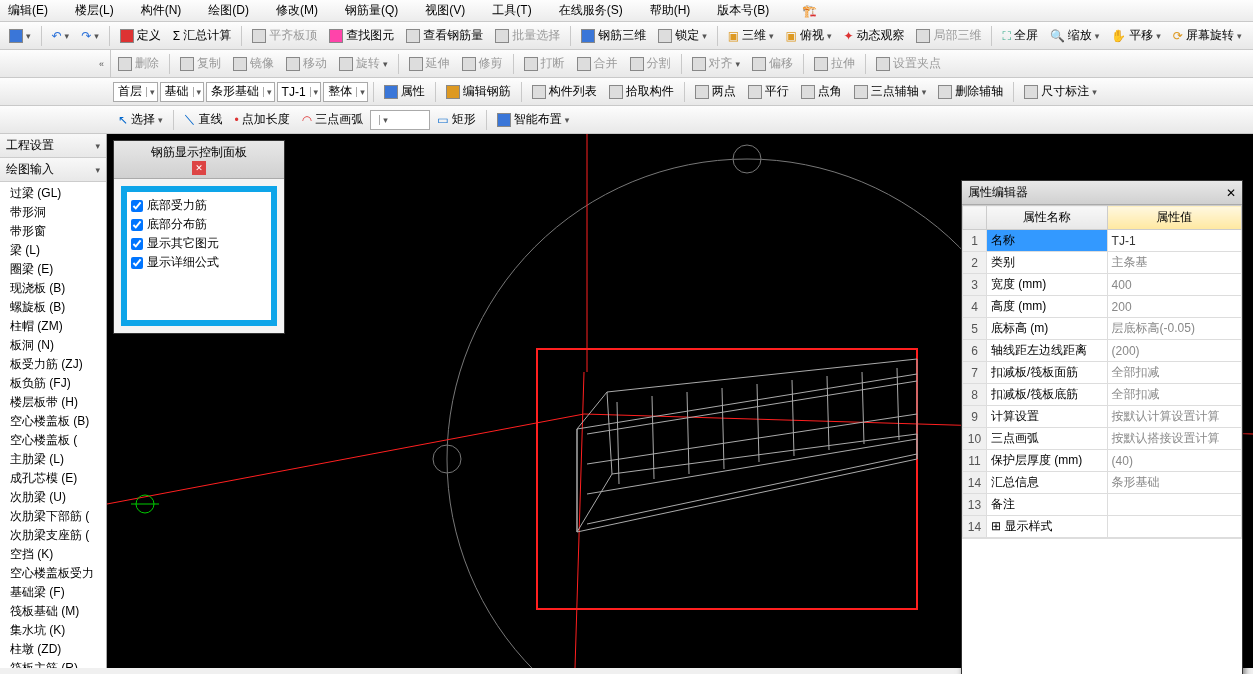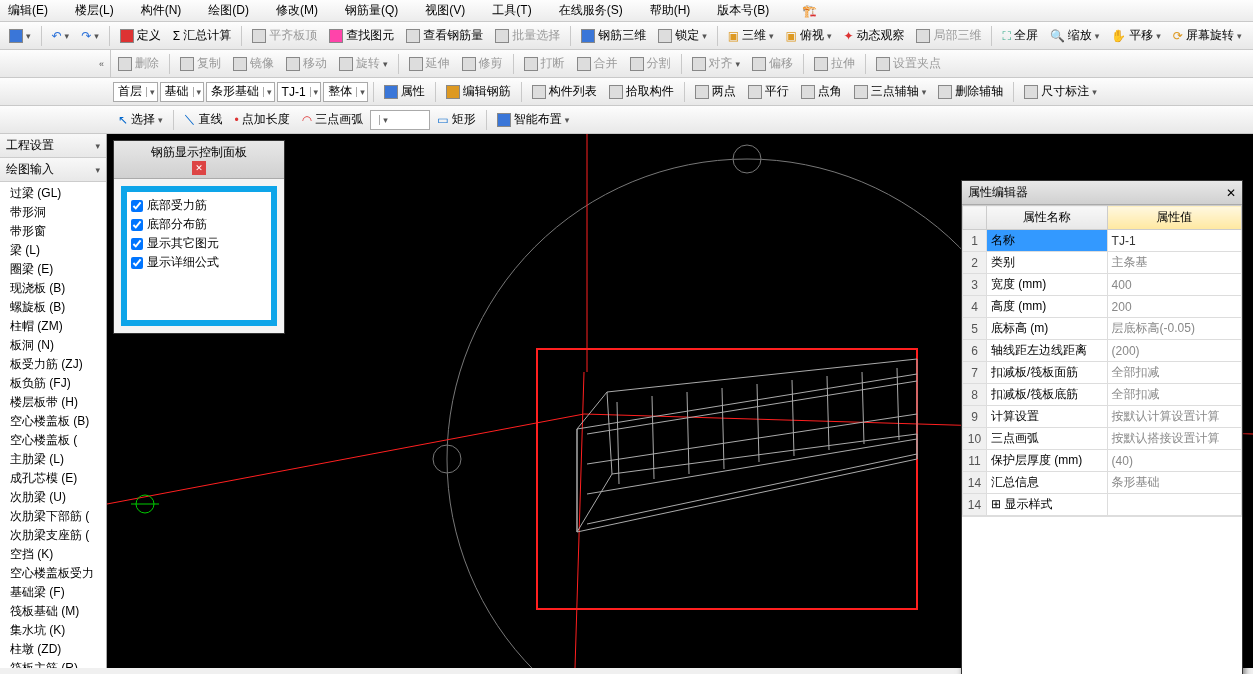--- a/index.html
+++ b/index.html
@@ -507,20 +507,25 @@
           <td class="num">11</td>
           <td class="name">保护层厚度 (mm)</td>
           <td class="val">(40)</td>
         </tr>
         <tr>
           <td class="num">14</td>
           <td class="name">汇总信息</td>
           <td class="val">条形基础</td>
         </tr>
         <tr>
+          <td class="num">13</td>
+          <td class="name">备注</td>
+          <td class="val"></td>
+        </tr>
+        <tr>
           <td class="num">14</td>
           <td class="name">⊞ 显示样式</td>
           <td class="val"></td>
         </tr>
       </tbody>
   </table>
   <div style="height:180px;background:#fff;border-top:1px solid #ddd;"></div>
 </div>
 
 </body></html>

